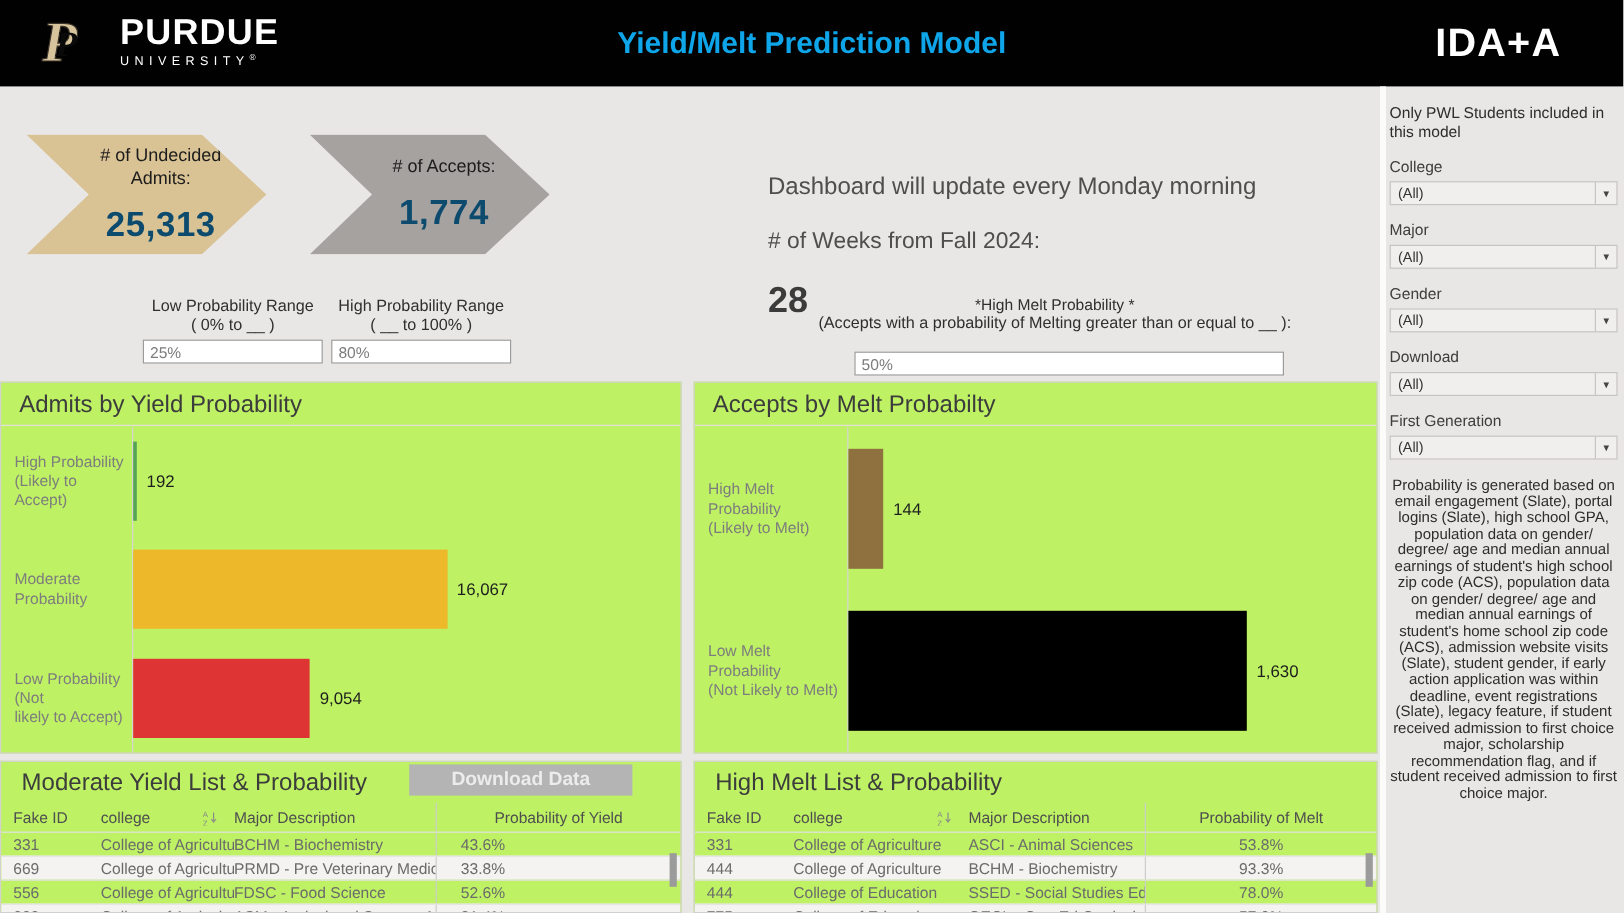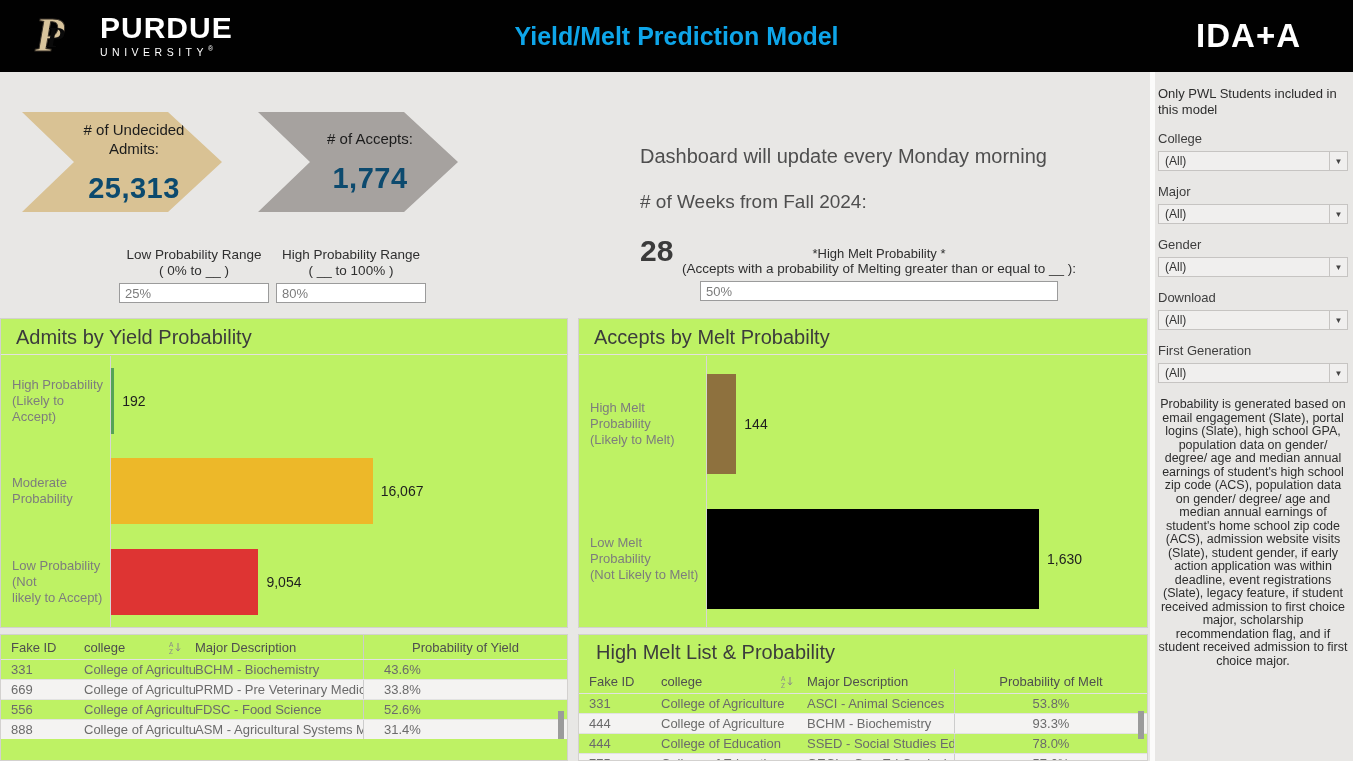--- a/index.html
+++ b/index.html
@@ -32,21 +32,21 @@
 
   
   .range-group { position:absolute; top:247px; width:150px; }
   .range-low { left:119px; } .range-high { left:276px; }
   .range-label { text-align:center; font-size:13.5px; color:#2f2f2f; line-height:16px; }
   .param-input { display:block; width:100%; height:20px; margin-top:4px; background:#fff;
     border:1px solid #9b9b9b; font-family:"Liberation Sans",sans-serif; font-size:13px; color:#7c7c7c; padding-left:5px; }
   .melt-group { position:absolute; left:689px; top:246px; width:380px; height:56px; }
   .melt-l1 { position:absolute; top:0; left:0; right:0; text-align:center; font-size:13px; color:#2f2f2f; }
   .melt-l2 { position:absolute; top:15px; left:50%; transform:translateX(-50%); white-space:nowrap; font-size:13.5px; color:#2f2f2f; }
-  .melt-group .param-input { position:absolute; top:35px; left:11px; width:358px; margin:0; }
+  .melt-group .param-input { position:absolute; top:35px; left:11px; width:358px; margin:12px; }
 
   
   .center-note { position:absolute; left:640px; width:560px; text-align:left; color:#4e4e4e;margin-top:46px; }
   .note-update { top:99px; font-size:20px; }
   .weeks-label { top:145px; font-size:19px; }
   .weeks-value { top:188px; font-size:30px; font-weight:800; color:#3b3b3b; }
 
   
   .panel { position:absolute; background:#bef264; border:1px solid #d3d1cf; }
   .panel-title { font-size:20px; color:#3c3c3c; }
@@ -210,20 +210,24 @@
           </div>
           <div class="row-plot">
             <div class="bar" style="width: 75.463%; background: rgb(0, 0, 0);"></div>
             <span class="bar-value">1,630</span>
           </div>
         </div>
       </div>
   </section>
 
   <section class="panel" id="yield-table">
+    <div class="table-title-row">
+      <div class="panel-title tbl-title">Moderate Yield List &amp; Probability</div>
+      <button class="download-btn">Download Data</button>
+    </div>
     <div class="tbl-header">
         <div class="th ">
           <span>Fake ID</span>
         </div>
         <div class="th th-college">
           <span>college</span>
           <span class="sort-icon"><svg width="12" height="13" viewBox="0 0 12 13">
               <text x="0" y="6" font-size="6.5" fill="#8a8a8a" font-family="Liberation Sans, sans-serif">A</text>
               <text x="0" y="13" font-size="6.5" fill="#8a8a8a" font-family="Liberation Sans, sans-serif">Z</text>
               <path d="M9 2 v7 M7 7.5 l2 2.5 2-2.5" stroke="#8a8a8a" stroke-width="1" fill="none"></path>

